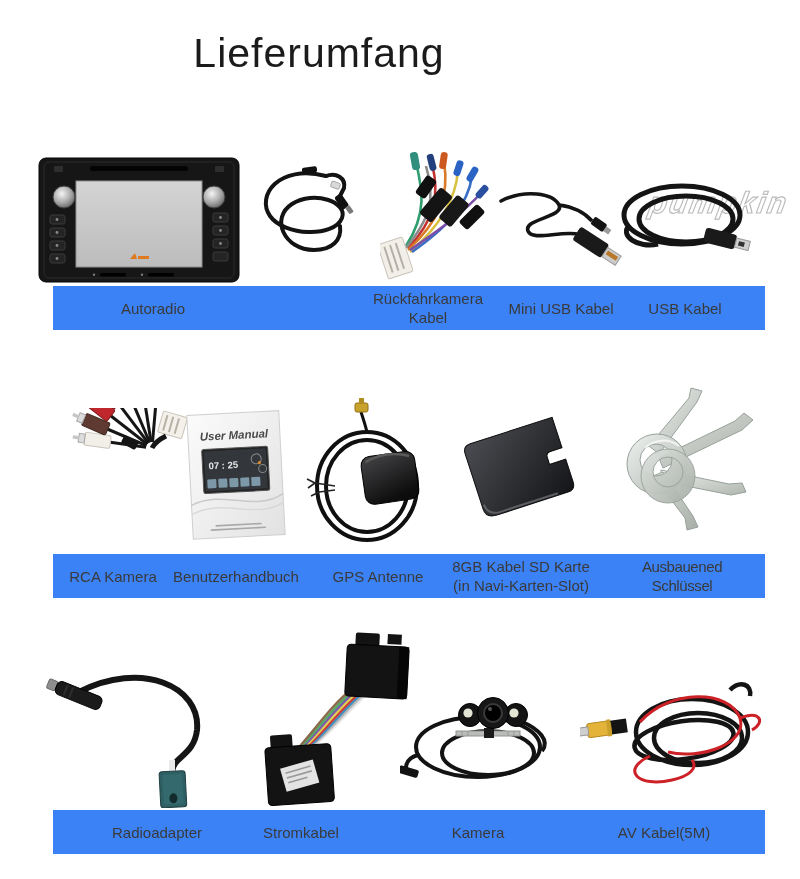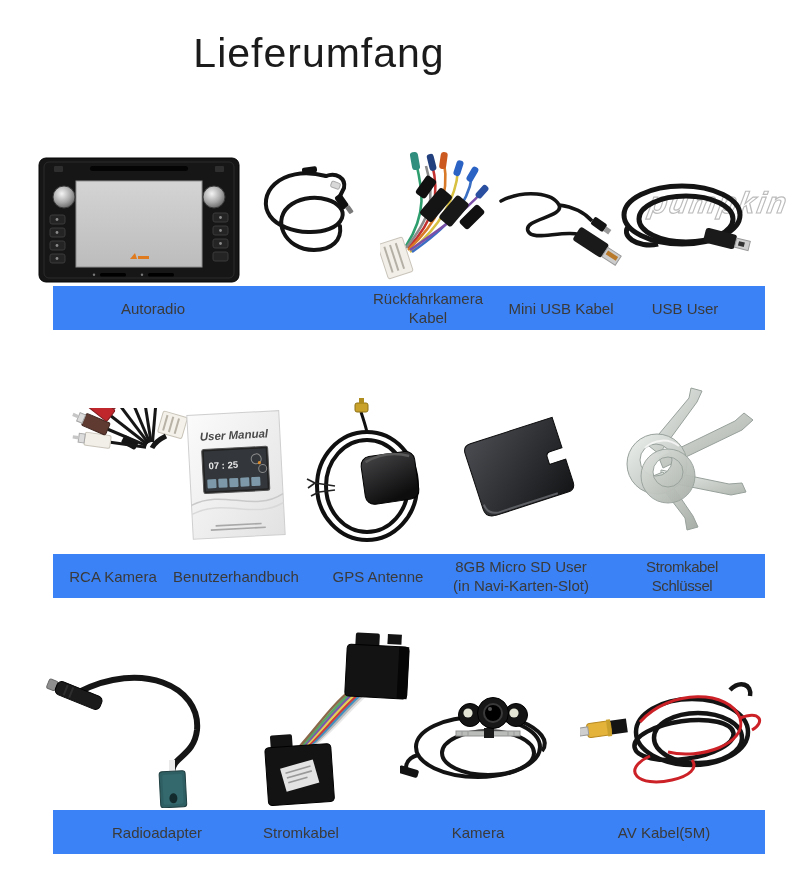--- a/index.html
+++ b/index.html
@@ -169,21 +169,21 @@
     <rect x="129" y="61.5" width="6" height="4.5" fill="#333"></rect>
   </g>
 </svg>
 </div>
 
 <div class="band" style="top:286px">
   <div class="cell" style="left:100px">Autoradio</div>
   <div class="cell" style="left:375px">Rückfahrkamera
 Kabel</div>
   <div class="cell" style="left:508px">Mini USB Kabel</div>
-  <div class="cell" style="left:632px">USB User</div>
+  <div class="cell" style="left:632px">USB Kabel</div>
 </div>
 
 <div class="item" style="left:40px;top:408px;width:150px;height:135px">
 <svg viewBox="0 0 150 135" xmlns="http://www.w3.org/2000/svg">
   <g transform="translate(120,6) rotate(16 13 11)">
     <rect x="0" y="0" width="25" height="22" rx="2" fill="#f4f1ea" stroke="#c8c3b8"></rect>
     <line x1="5" y1="3" x2="5" y2="19" stroke="#b8b2a6" stroke-width="2"></line>
     <line x1="11" y1="3" x2="11" y2="19" stroke="#b8b2a6" stroke-width="2"></line>
     <line x1="17" y1="3" x2="17" y2="19" stroke="#b8b2a6" stroke-width="2"></line>
   </g>
@@ -337,23 +337,23 @@
     <path fill-rule="evenodd" fill="url(#mg2)" stroke="#98a19b" opacity="0.95" d="M36,94 a27,27 0 1,0 54,0 a27,27 0 1,0 -54,0 Z M48,90 a15,15 0 1,0 30,0 a15,15 0 1,0 -30,0 Z"></path>
     <path d="M40 66 A 26 26 0 0 1 74 64" fill="none" stroke="#ffffff" stroke-width="2" opacity="0.7"></path>
   </g>
 </svg>
 </div>
 
 <div class="band" style="top:554px">
   <div class="cell" style="left:60px">RCA Kamera</div>
   <div class="cell" style="left:183px">Benutzerhandbuch</div>
   <div class="cell" style="left:325px">GPS Antenne</div>
-  <div class="cell" style="left:468px">8GB Micro SD User
+  <div class="cell" style="left:468px">8GB Kabel SD Karte
 (in Navi-Karten-Slot)</div>
-  <div class="cell cond" style="left:629px">Stromkabel Schlüssel</div>
+  <div class="cell cond" style="left:629px">Ausbauened Schlüssel</div>
 </div>
 
 <div class="item" style="left:45px;top:648px;width:185px;height:160px">
 <svg viewBox="0 0 185 160" xmlns="http://www.w3.org/2000/svg">
   <path d="M34 44 C 96 12, 156 38, 152 82 C 149 108, 128 108, 127 124" fill="none" stroke="#151515" stroke-width="6" stroke-linecap="round"></path>
   <path d="M127 112 C 127 118, 127 122, 127 127" fill="none" stroke="#e9e9e9" stroke-width="6"></path>
   <g transform="translate(14,32) rotate(22)">
     <rect x="-9" y="2" width="9" height="10" rx="2" fill="#8f8f8f" stroke="#6a6a6a"></rect>
     <rect x="0" y="0" width="48" height="14" rx="5" fill="#1b1b1b" stroke="#000"></rect>
     <line x1="10" y1="1.5" x2="10" y2="12.5" stroke="#2e2e2e" stroke-width="2"></line>

